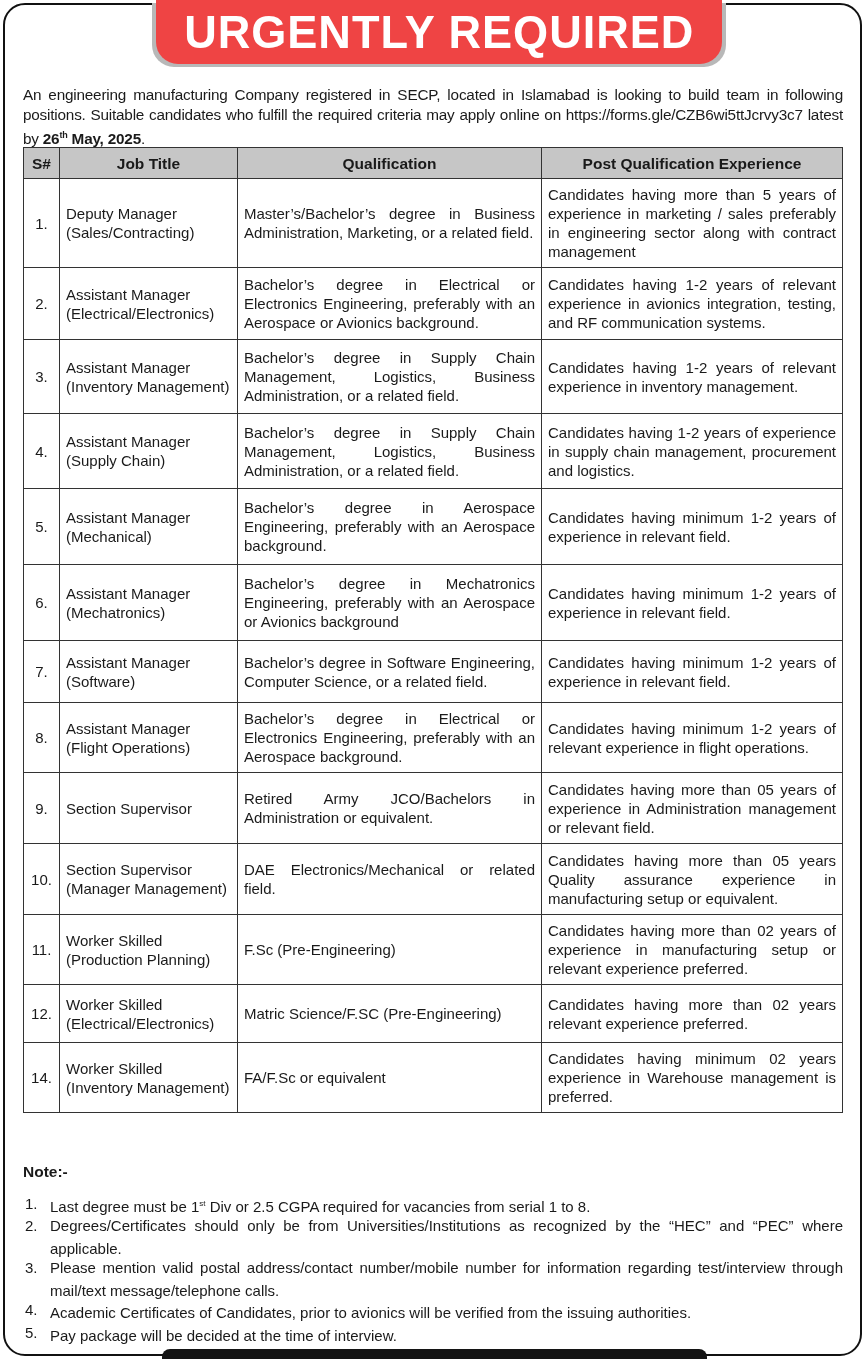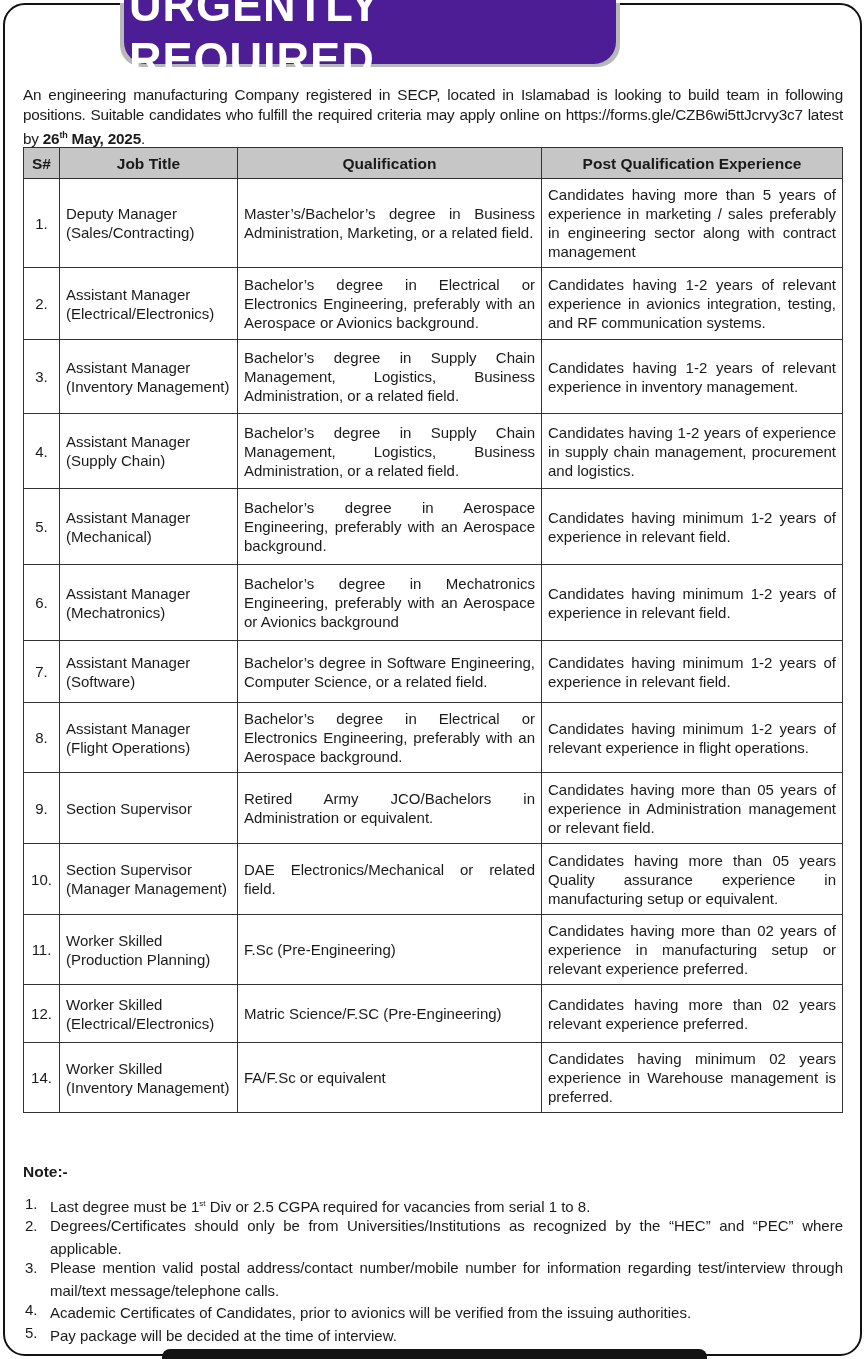--- a/index.html
+++ b/index.html
@@ -4,22 +4,22 @@
 <style>
   * { box-sizing: border-box; margin: 0; padding: 0; }
   html, body { width: 865px; height: 1359px; background: #ffffff; overflow: hidden; }
   body { font-family: "Liberation Sans", sans-serif; color: #1a1a1a; position: relative; }
 
   .frame {
     position: absolute; left: 3px; top: 3px; width: 859px; height: 1353px;
     border: 2.5px solid #111; border-radius: 22px; background: #fff;
   }
   .banner {
-    position: absolute; left: 124px; top: 0; width: 492px; height: 64px;
-    background: #4c1d95; border-radius: 0 0 22px 22px;
+    position: absolute; left: 156px; top: 0; width: 566px; height: 64px;
+    background: #ef4444; border-radius: 0 0 22px 22px;
     box-shadow: -4px 3px 0 #b8b8b8, 4px 3px 0 #b8b8b8;
     display: flex; align-items: center; justify-content: center;
   }
   .banner-text {
     color: #fff; font-weight: bold; font-size: 46px; letter-spacing: 1px;
     font-family: "Liberation Sans", sans-serif; transform: scaleX(0.98);
   }
   .bottom-bar {
     position: absolute; left: 162px; top: 1349px; width: 545px; height: 12px;
     background: #141414; border-radius: 8px 8px 0 0;

